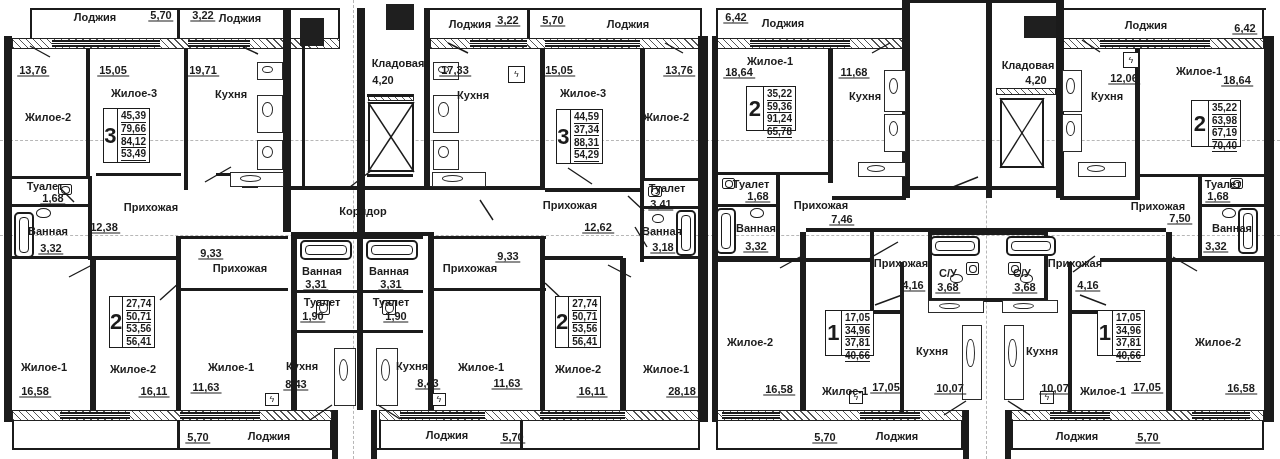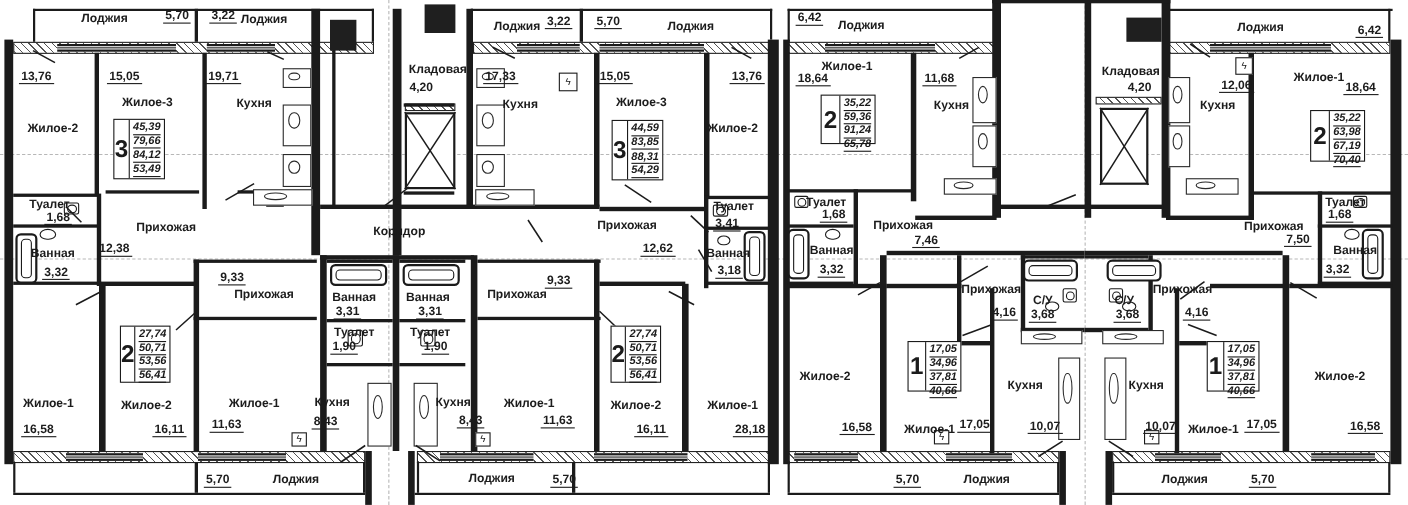--- a/index.html
+++ b/index.html
@@ -21,21 +21,21 @@
   .sink{position:absolute;border:1px solid #1b1b1b;border-radius:50% 50% 45% 45%;background:#fff;box-sizing:border-box;}
   .panel{position:absolute;border:1px solid #1b1b1b;background:#fff;box-sizing:border-box;
          font-size:9px;line-height:1;display:flex;align-items:center;justify-content:center;color:#1b1b1b;}
   .lbl{position:absolute;transform:translate(-50%,-50%);white-space:nowrap;color:#1c1c1c;
        font-size:11px;font-weight:bold;letter-spacing:0;}
   .lbl.u{border-bottom:1.5px solid #1c1c1c;padding:0 2px 0px 2px;}
   .statbox{position:absolute;border:1.5px solid #1b1b1b;background:#fff;display:flex;box-sizing:border-box;}
   .statbox .num{width:40%;display:flex;align-items:center;justify-content:center;
                 font-size:22px;font-weight:bold;color:#1b1b1b;border-right:1.2px solid #1b1b1b;}
   .statbox .vals{flex:1;display:flex;flex-direction:column;justify-content:space-evenly;padding:1px 3px;}
-  .statbox .v{font-size:10px;font-weight:bold;color:#1b1b1b;border-bottom:1.2px solid #1b1b1b;line-height:1.15;font-style:italic;}
+  .statbox .v{font-size:10px;font-weight:bold;color:#1b1b1b;border-bottom:1.2px solid #1b1b1b;line-height:1.15;}
   .axis-h{position:absolute;left:0;width:1280px;border-top:1px dashed #9a9a9a;opacity:.7;}
   .axis-v{position:absolute;top:0;height:459px;border-left:1px dashed #9a9a9a;opacity:.7;}
   svg.overlay{position:absolute;left:0;top:0;pointer-events:none;}
 </style>
 </head>
 <body>
 
 <div id="plan">
     <div class="axis-h" style="top: 140px;"></div>
     <div class="axis-h" style="top: 235px;"></div>
@@ -275,21 +275,21 @@
         <div class="v">45,39</div>
         <div class="v">79,66</div>
         <div class="v">84,12</div>
         <div class="v">53,49</div>
       </div>
     </div>
     <div class="statbox" style="left: 556px; top: 109px; width: 47px; height: 55px;">
       <div class="num">3</div>
       <div class="vals">
         <div class="v">44,59</div>
-        <div class="v">83,85</div>
+        <div class="v">37,34</div>
         <div class="v">88,31</div>
         <div class="v">54,29</div>
       </div>
     </div>
     <div class="statbox" style="left: 109px; top: 296px; width: 46px; height: 52px;">
       <div class="num">2</div>
       <div class="vals">
         <div class="v">27,74</div>
         <div class="v">50,71</div>
         <div class="v">53,56</div>

